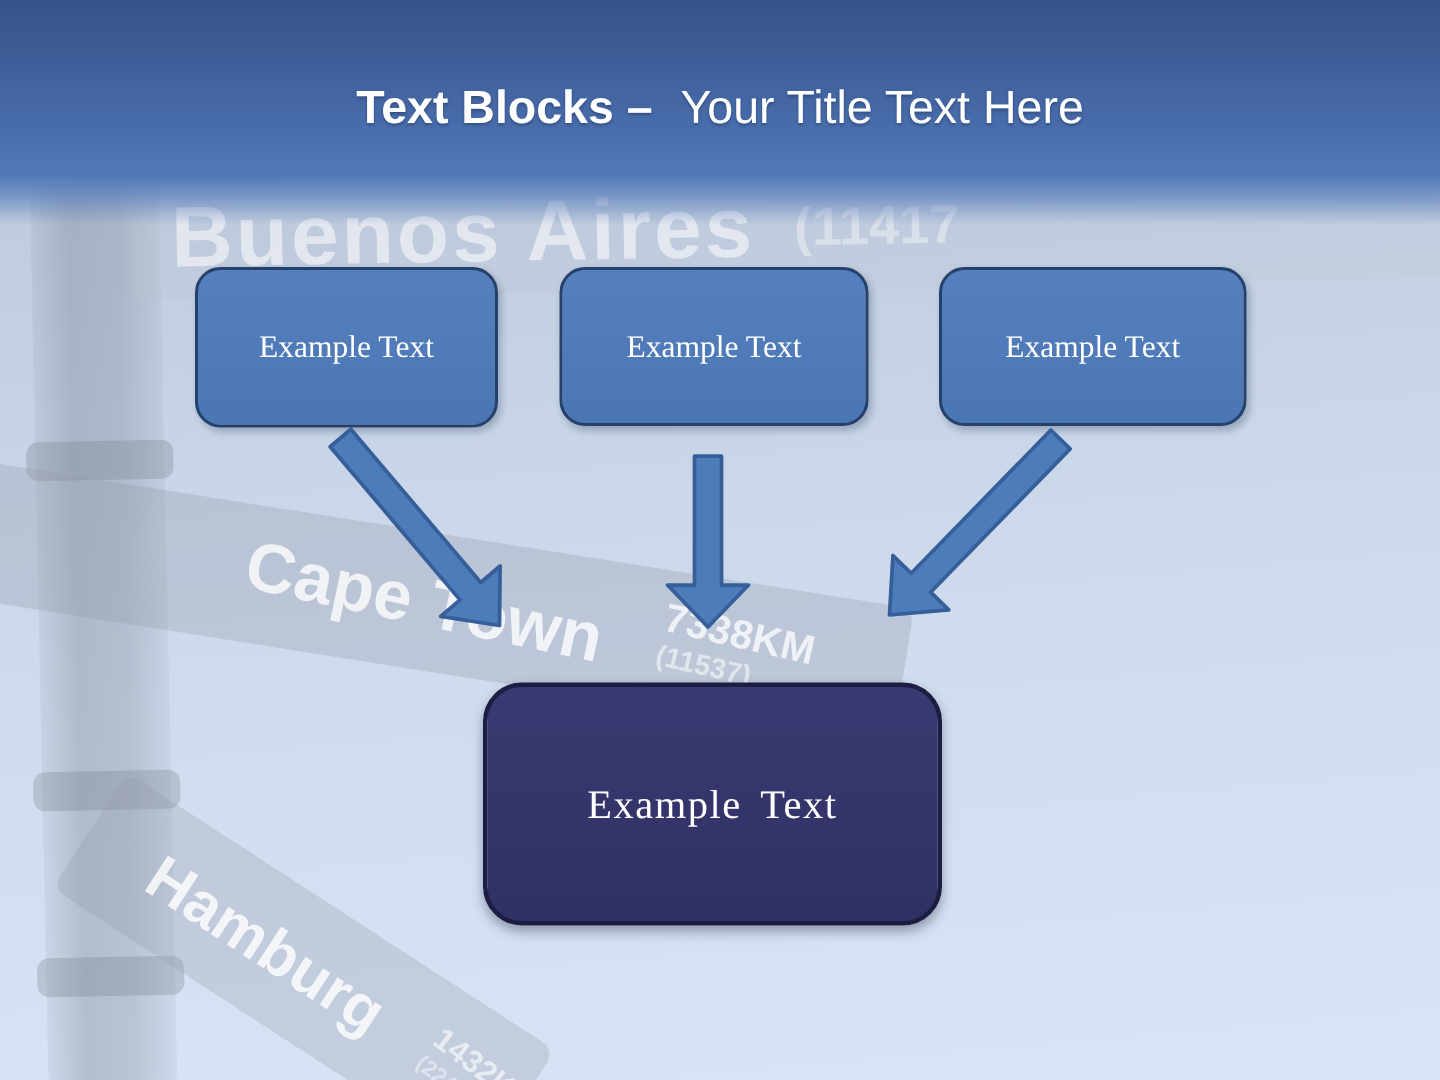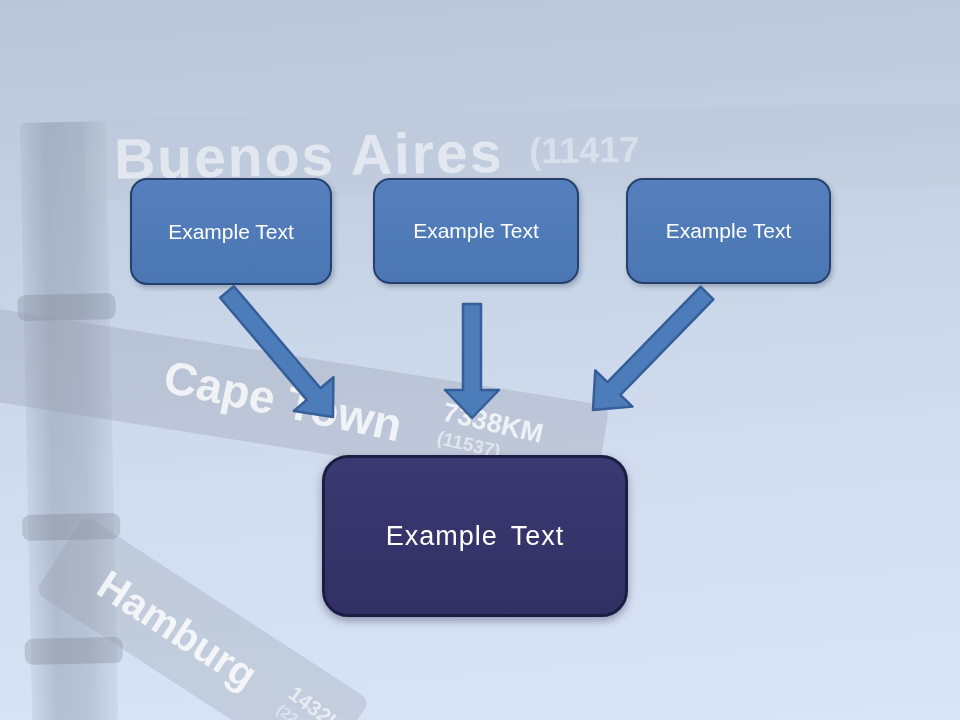--- a/index.html
+++ b/index.html
@@ -45,21 +45,21 @@
     position:absolute;left:0;top:0;width:100%;height:150px;z-index:2;
     background:linear-gradient(180deg,#37538a 0%,#3f5f9a 30%,#4a6fae 60%,#5278b6 78%,rgba(92,128,188,0.72) 87%,rgba(140,170,215,0) 100%);
   }
   .title{
     position:absolute;left:0;top:54px;width:100%;text-align:center;
     color:#ffffff;font-size:31px;text-shadow:0 1px 2px rgba(10,25,55,0.35);white-space:nowrap;
   }
   .title .bold{font-weight:700;}
   .title .regular{font-weight:400;margin-left:10px;}
   
-  .content{position:absolute;inset:0;z-index:3;}
+  .content{position:absolute;inset:0;z-index:3;font-family:Liberation Serif, serif;}
   .block{
     position:absolute;display:flex;align-items:center;justify-content:center;
     background:linear-gradient(180deg,#5580bd 0%,#4b76b4 100%);
     border:2.5px solid #24406b;border-radius:17px;color:#ffffff;font-size:21px;
     box-shadow:2px 3px 5px rgba(30,45,80,0.28);
   }
   .b1{left:130px;top:178px;width:198px;height:103px;}
   .b2{left:373px;top:178px;width:202px;height:102px;}
   .b3{left:626px;top:178px;width:201px;height:102px;}
   .center-block{
@@ -99,20 +99,26 @@
 
     <div class="sign-band band-hamburg">
       <span class="city">Hamburg</span>
       <span class="dist-col">
         <span class="dist">1432KM</span>
         <span class="dist2">(2249)</span>
       </span>
     </div>
   </div>
 
+  <div class="header">
+    <div class="title">
+      <span class="bold">Text Blocks –</span>
+      <span class="regular">Your Title Text Here</span>
+    </div>
+  </div>
 
   <div class="content">
 
     <div class="block b1">
       <span>Example Text</span>
     </div>
     <div class="block b2">
       <span>Example Text</span>
     </div>
     <div class="block b3">

